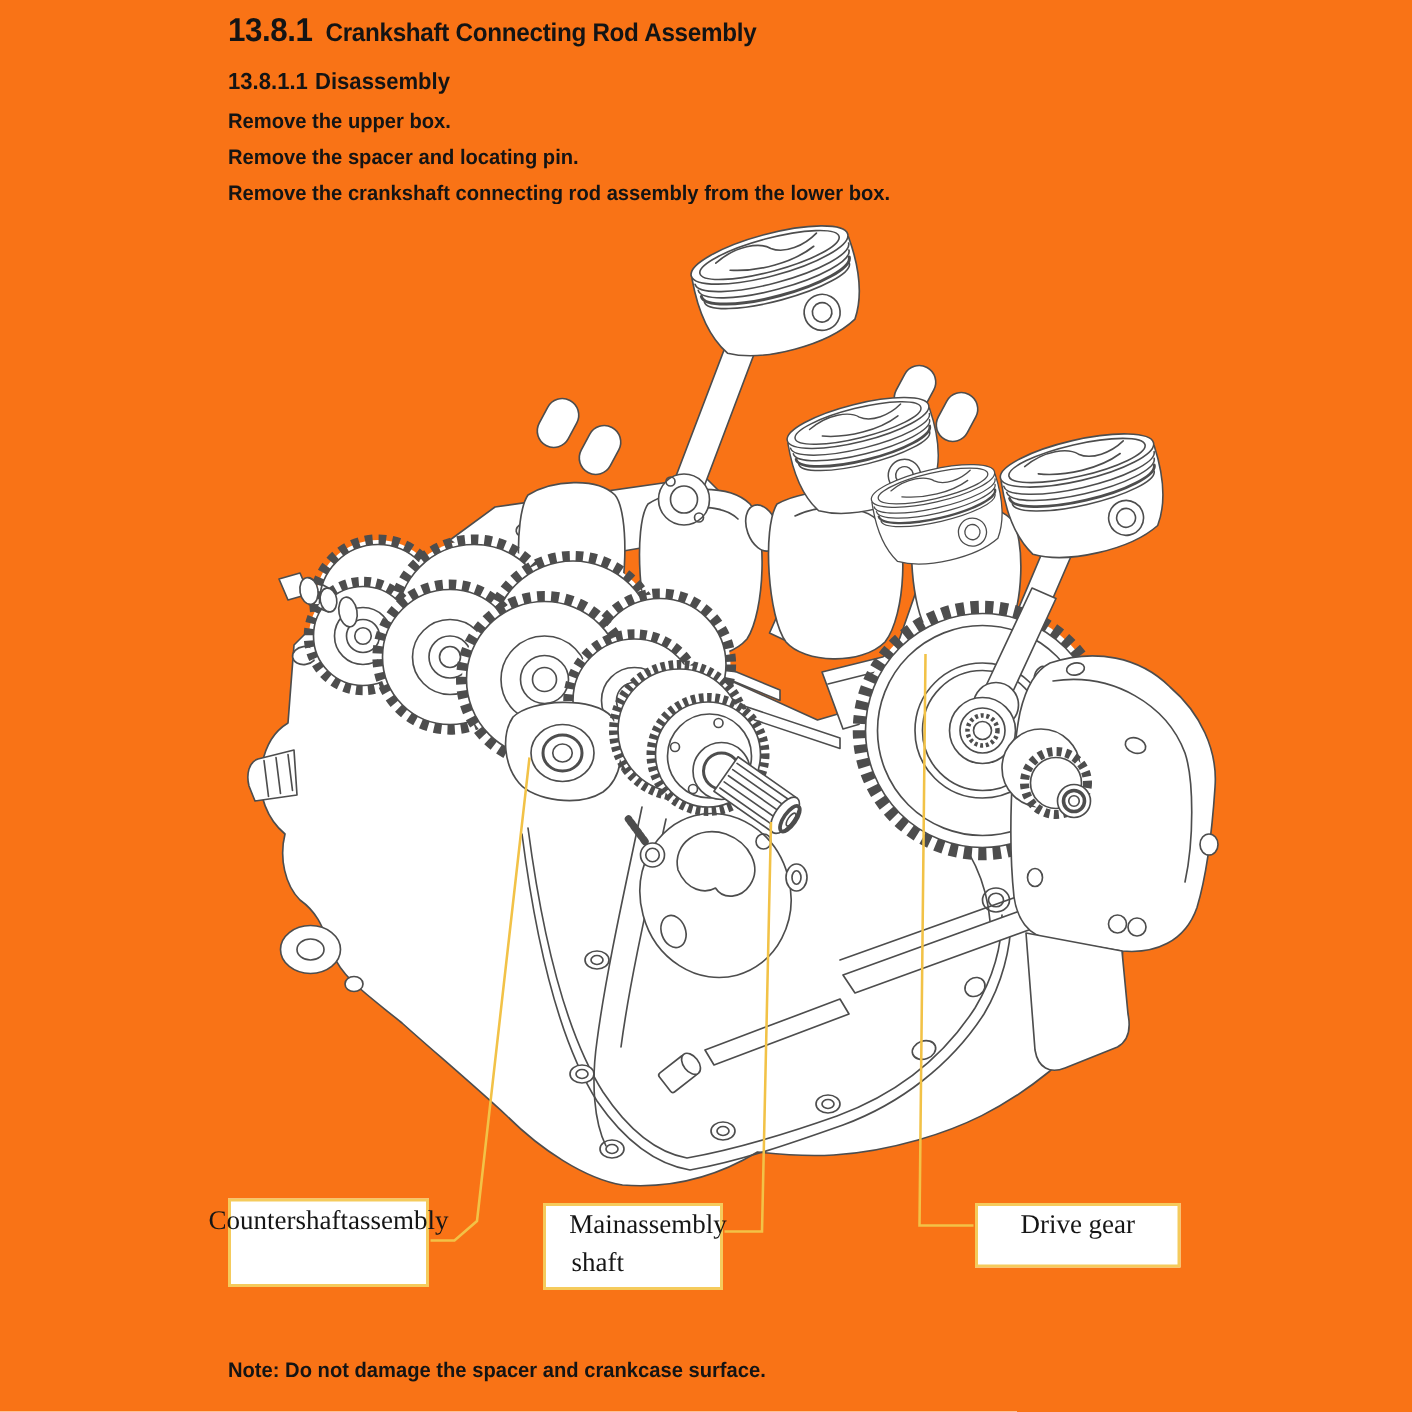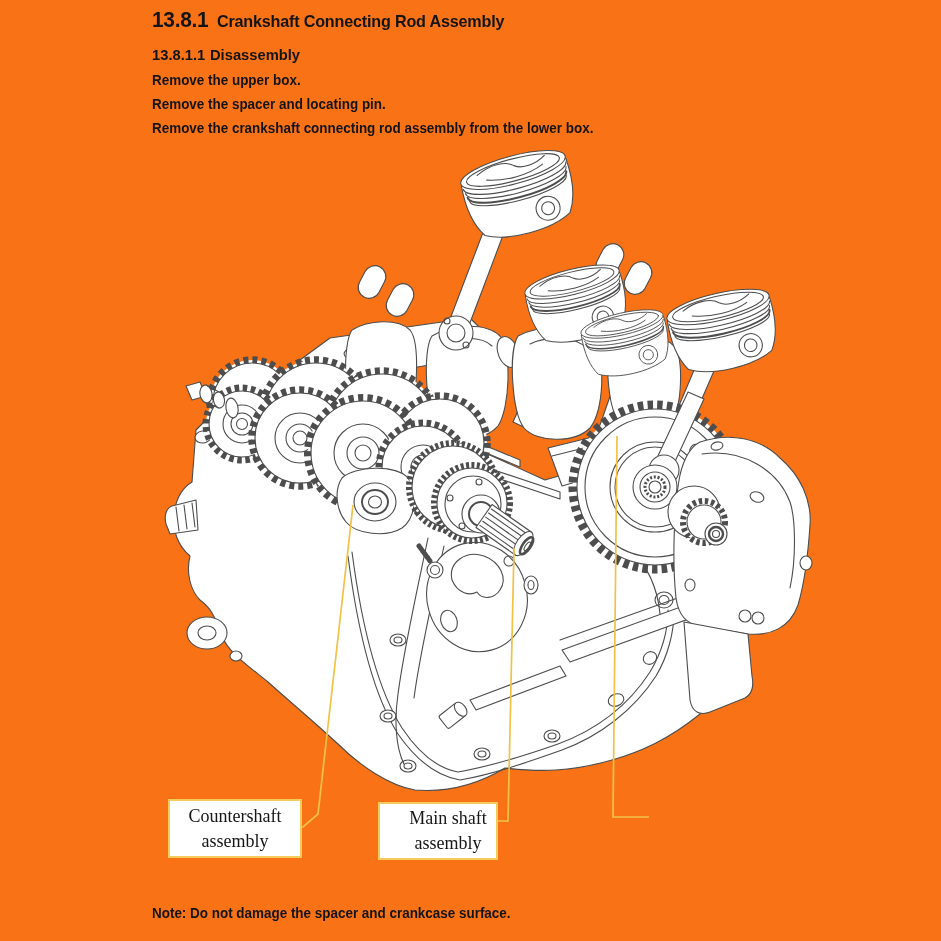--- a/index.html
+++ b/index.html
@@ -19,21 +19,21 @@
         transform:scaleX(.96);transform-origin:0 0;white-space:nowrap;}
   
   #fig{position:absolute;left:0;top:0;width:941px;height:941px;}
   .ln{fill:none;stroke:#4d4d4d;stroke-width:1.1;stroke-linecap:round;stroke-linejoin:round;}
   .wh{fill:#ffffff;stroke:#4d4d4d;stroke-width:1.1;stroke-linejoin:round;}
   .teeth{fill:#ffffff;stroke:#4d4d4d;}
   .leader{fill:none;stroke:#F2C247;stroke-width:1.7;}
   
   .callout{position:absolute;box-sizing:border-box;border:2px solid #F5CB5C;background:#fff;
            font-family:"Liberation Serif",serif;font-size:18px;line-height:25px;color:#161616;
-           display:flex;flex-direction:column;justify-content:center;text-align:center;margin-left:16px;}
+           display:flex;justify-content:center;text-align:center;}
   #co-counter{left:152px;top:799px;width:134px;height:59px;}
   #co-main{left:362px;top:802px;width:120px;height:58px;padding-left:20px;}
   #co-drive{left:650px;top:802px;width:137px;height:43px;}
 </style>
 </head>
 <body>
 
 <div id="page">
 
   <div class="h1row">
@@ -302,15 +302,18 @@
   </svg>
 
   <div id="co-counter" class="callout">
     <div>Countershaft</div>
     <div>assembly</div>
   </div>
   <div id="co-main" class="callout">
     <div>Main shaft</div>
     <div>assembly</div>
   </div>
+  <div id="co-drive" class="callout">
+    <div>Drive gear</div>
+  </div>
 
   <div class="note">Note: Do not damage the spacer and crankcase surface.</div>
 </div>
 
 </body></html>

